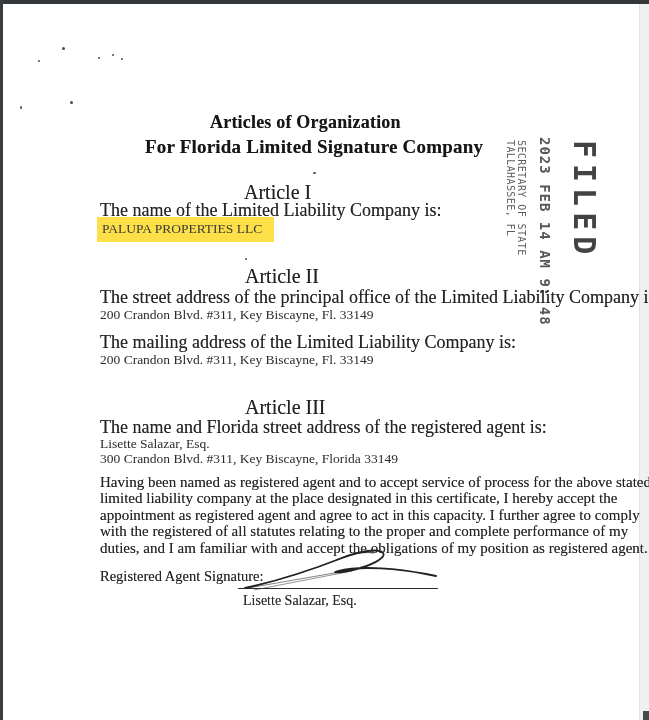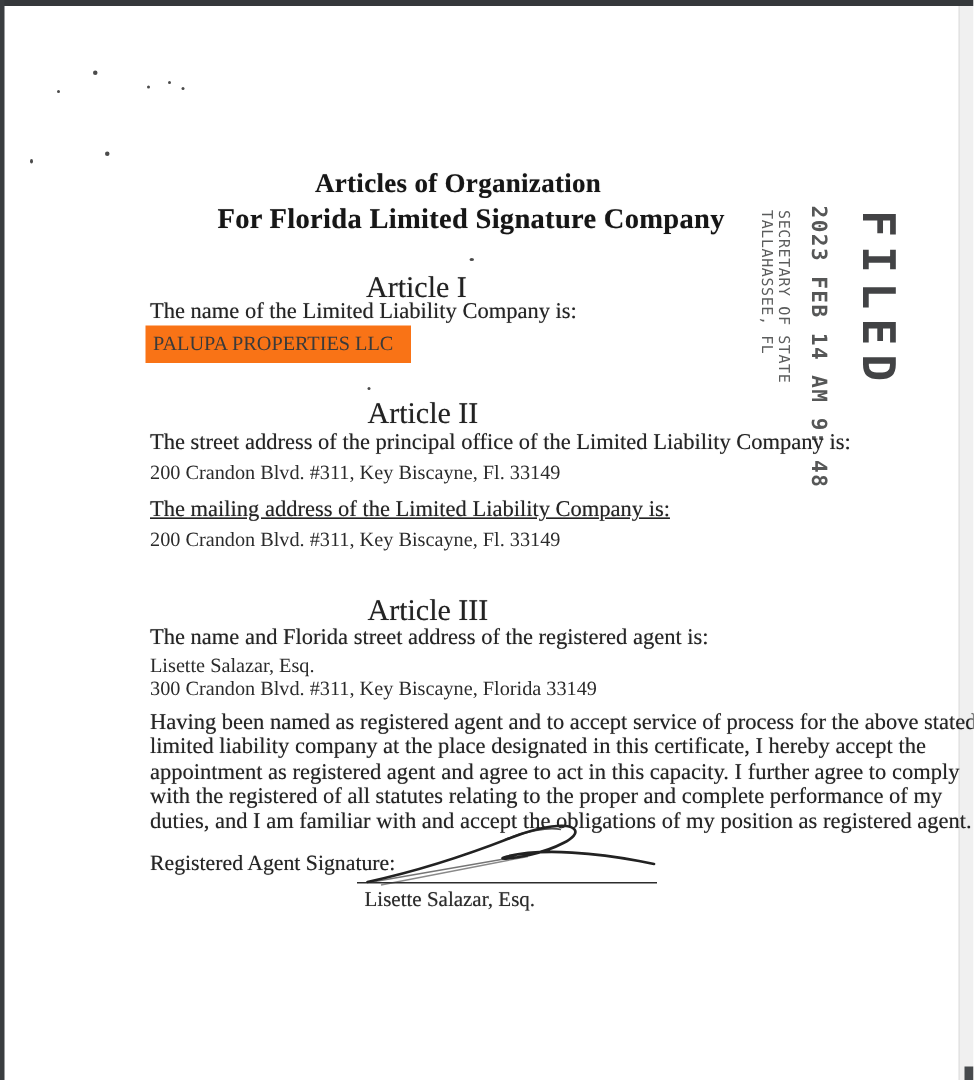--- a/index.html
+++ b/index.html
@@ -14,21 +14,21 @@
   .frame-left{position:absolute;left:0;top:0;width:3px;height:720px;background:#3a3d40;}
   .scroll-strip{position:absolute;right:0;top:4px;width:9px;height:716px;background:#f0f0f0;border-left:1px solid #e3e3e3;}
   .corner-dark{position:absolute;right:0;bottom:0;width:6px;height:9px;background:#474a4d;}
 
   .abs{position:absolute;}
   .speck{position:absolute;background:#4b4b4b;border-radius:50%;}
 
   
   .title-line{font-weight:bold;font-size:18px;color:#161616;letter-spacing:0.2px;white-space:nowrap;}
   .heading{font-size:20px;color:#222;white-space:nowrap;}
-  .body-line{font-size:15px;color:#242424;white-space:nowrap;}
+  .body-line{font-size:18px;color:#242424;white-space:nowrap;}
   .small-line{font-size:13.5px;color:#2b2b2b;white-space:nowrap;}
   .para-line{font-size:15px;line-height:16.4px;color:#242424;white-space:nowrap;}
   .soft{text-shadow:0 0 0.5px rgba(40,40,40,0.55);}
 
   .highlight{
     display:inline-block;padding:4px 12px 5px 5px;min-width:154px;
     font-size:13.5px;color:#3a3a3a;white-space:nowrap;
   }
 
   
@@ -67,27 +67,27 @@
 <div class="stamp stamp-filed">FILED</div>
 <div class="stamp stamp-date">2023 FEB 14  AM 9: 48</div>
 <div class="stamp stamp-office">
   <div>SECRETARY OF STATE</div>
   <div>TALLAHASSEE, FL</div>
 </div>
 
 <div class="abs heading soft" style="left:244px;top:181px;">Article I</div>
 <div class="abs body-line soft" style="left:100px;top:200px;">The name of the Limited Liability Company is:</div>
 <div class="abs" style="left:97px;top:217px;">
-  <span class="highlight" style="background: #f97316;">PALUPA PROPERTIES LLC</span>
+  <span class="highlight" style="background: #fde047;">PALUPA PROPERTIES LLC</span>
 </div>
 
 <div class="abs heading soft" style="left:245px;top:265px;">Article II</div>
 <div class="abs body-line soft" style="left:100px;top:287px;">The street address of the principal office of the Limited Liability Company is:</div>
 <div class="abs small-line" style="left:100px;top:307px;">200 Crandon Blvd. #311, Key Biscayne, Fl. 33149</div>
-<div class="abs body-line soft" style="left:100px;top:332px;text-decoration:underline;">The mailing address of the Limited Liability Company is:</div>
+<div class="abs body-line soft" style="left:100px;top:332px;">The mailing address of the Limited Liability Company is:</div>
 <div class="abs small-line" style="left:100px;top:352px;">200 Crandon Blvd. #311, Key Biscayne, Fl. 33149</div>
 
 <div class="abs heading soft" style="left:245px;top:396px;">Article III</div>
 <div class="abs body-line soft" style="left:100px;top:417px;">The name and Florida street address of the registered agent is:</div>
 <div class="abs small-line" style="left:100px;top:436px;">Lisette Salazar, Esq.</div>
 <div class="abs small-line" style="left:100px;top:451px;">300 Crandon Blvd. #311, Key Biscayne, Florida 33149</div>
 
 <div class="abs" style="left:100px;top:474px;">
   <div class="para-line soft">Having been named as registered agent and to accept service of process for the above stated</div>
   <div class="para-line soft">limited liability company at the place designated in this certificate, I hereby accept the</div>

